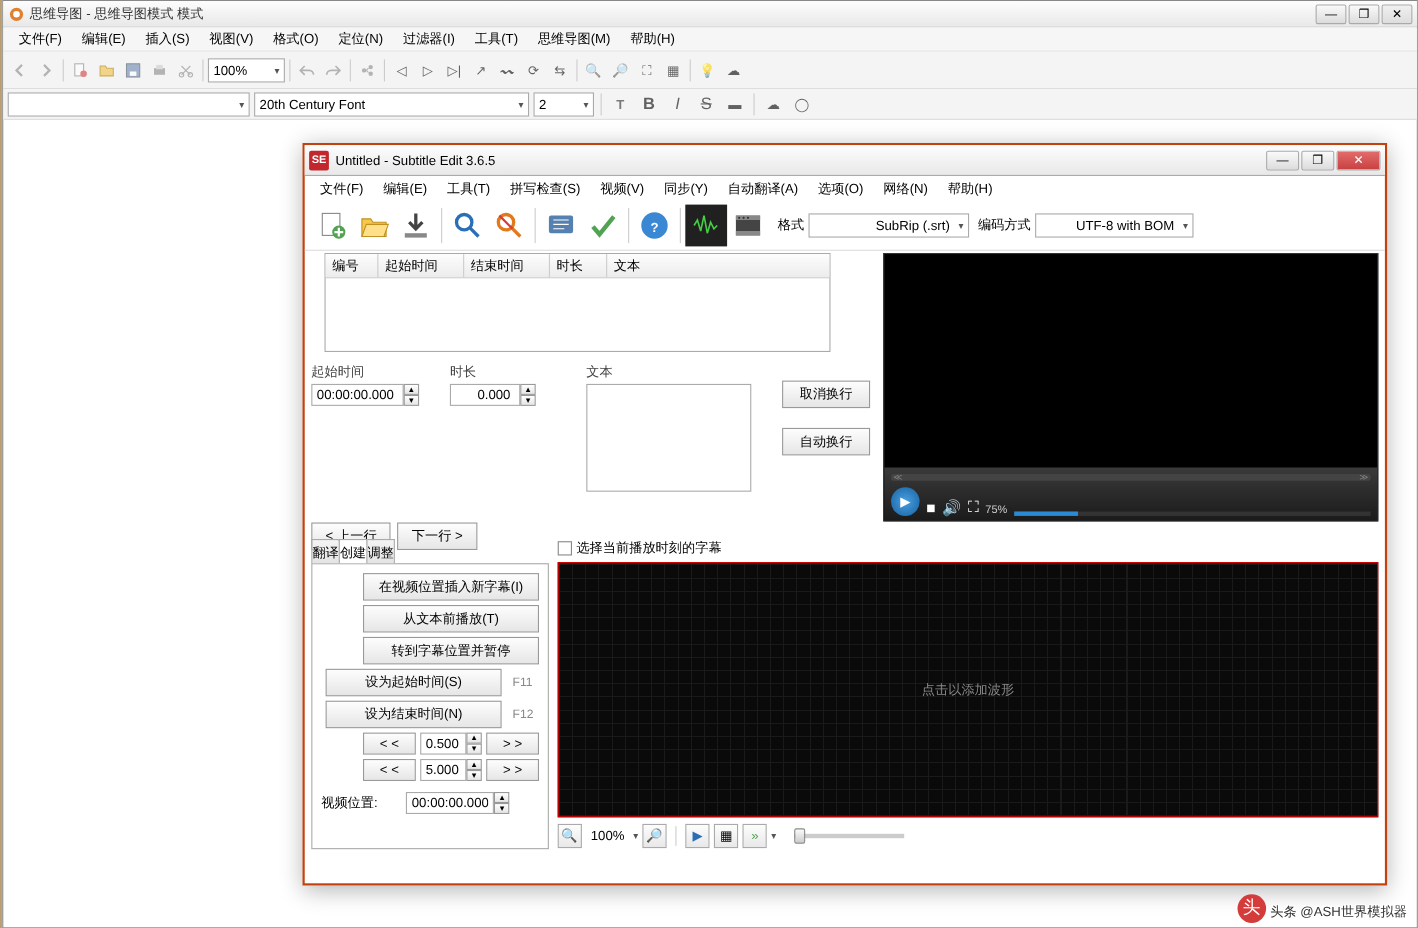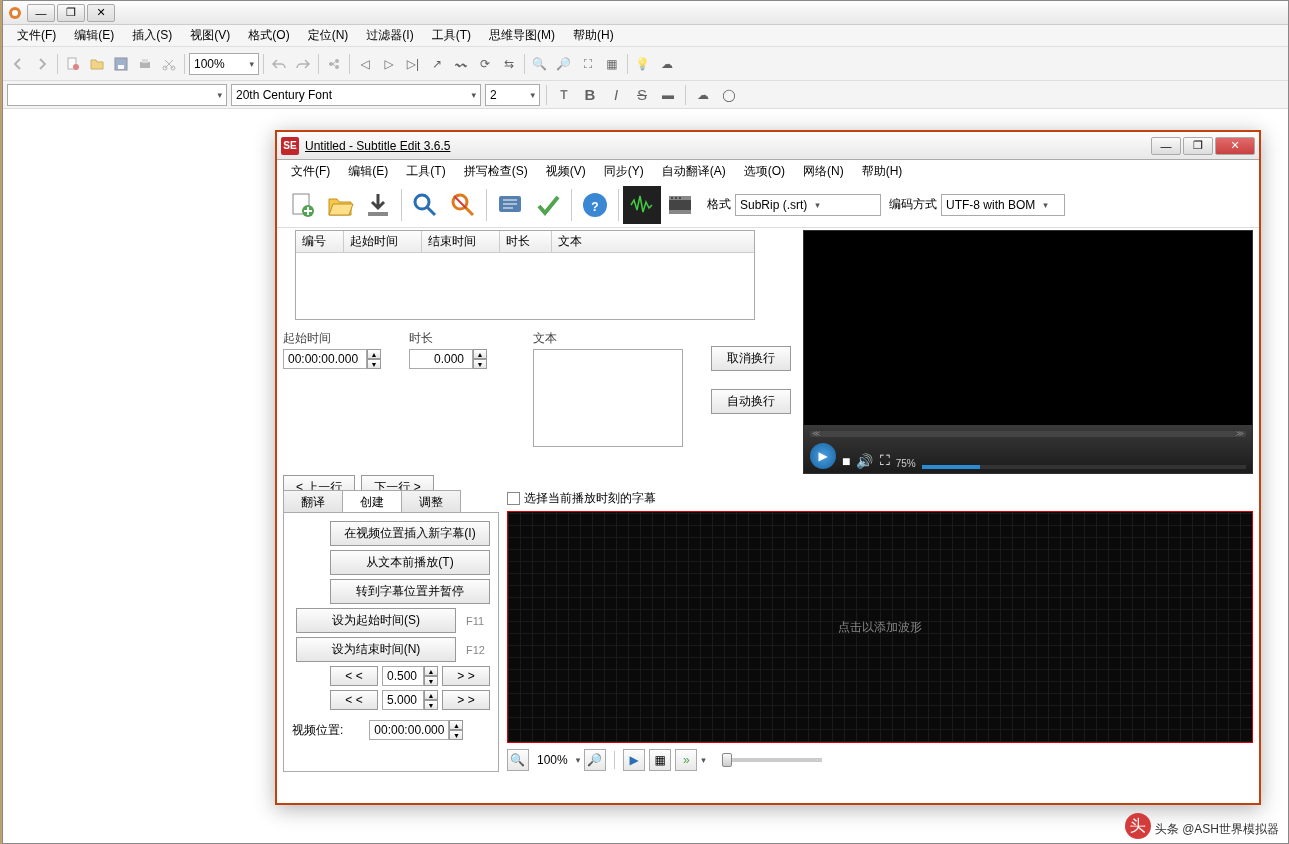--- a/index.html
+++ b/index.html
@@ -25,33 +25,33 @@
 .zoom-combo::after { content: "▾"; font-size: 9px; color: #555; }
 
 .outer-fontbar { height: 28px; background: #f4f4f4; display: flex; align-items: center; padding: 0 4px; gap: 4px; border-bottom: 1px solid #ddd; }
 .font-combo { height: 22px; border: 1px solid #aaa; background: #fff; display: flex; align-items: center; padding: 0 4px; justify-content: space-between; }
 .font-combo::after { content: "▾"; font-size: 9px; color: #555; }
 
 
 .sub-window { position: absolute; left: 275px; top: 130px; width: 986px; height: 675px; background: #fff; border: 2px solid #c2410c; box-shadow: 0 4px 20px rgba(0,0,0,0.3); }
 .sub-titlebar { height: 28px; background: linear-gradient(#fdfdfd,#e8e8e8); display: flex; align-items: center; padding: 0 4px; border-bottom: 1px solid #aaa; }
 .sub-icon { width: 18px; height: 18px; background: #c1272d; color: #fff; display: flex; align-items: center; justify-content: center; font-weight: bold; font-size: 10px; border-radius: 2px; margin-right: 6px; }
-.sub-titlebar .title { flex: 1; text-decoration: underline; }
+.sub-titlebar .title { flex: 1; }
 .sub-titlebar .win-btn.close { background: linear-gradient(#e26b6b,#c94141); color: #fff; width: 40px; }
 .sub-titlebar .win-btn { width: 30px; }
 
 .sub-menubar { height: 22px; display: flex; align-items: center; padding: 0 6px; gap: 2px; }
 .sub-menubar .menu-item { padding: 2px 8px; cursor: pointer; }
 
 .sub-toolbar { height: 46px; display: flex; align-items: center; padding: 0 6px; gap: 0px; border-bottom: 1px solid #ddd; }
 .big-tbbtn { width: 38px; height: 38px; display: flex; align-items: center; justify-content: center; cursor: pointer; border: 1px solid transparent; }
 .big-tbbtn svg { width: 30px; height: 30px; }
 .sub-toolbar .sep { width: 1px; height: 32px; background: #ccc; margin: 0 4px; }
 .sub-toolbar .lbl { margin: 0 4px 0 8px; }
-.sub-toolbar .combo { height: 22px; border: 1px solid #aaa; background: #fff; display: flex; align-items: center; padding: 0 4px; justify-content: flex-start; }
+.sub-toolbar .combo { height: 22px; border: 1px solid #aaa; background: #fff; display: flex; align-items: center; padding: 0 4px; justify-content: flex-end; }
 .sub-toolbar .combo::after { content: "▾"; font-size: 9px; color: #555; margin-left: 8px; }
 
 .sub-body { position: absolute; top: 98px; left: 6px; right: 6px; bottom: 6px; }
 
 
 .list-panel { position: absolute; left: 12px; top: 0; width: 460px; height: 90px; border: 1px solid #aaa; background: #fff; }
 .list-header { display: flex; background: linear-gradient(#fdfdfd,#ececec); border-bottom: 1px solid #ccc; height: 22px; }
 .list-header .col { border-right: 1px solid #ccc; padding: 2px 6px; }
 
 
@@ -71,21 +71,21 @@
 .play-btn { width:26px; height:26px; border-radius:50%; background: radial-gradient(#4aa0e0,#1560a0); display:flex; align-items:center; justify-content:center; color:#fff; cursor:pointer; }
 .vc-icon { color:#fff; font-size:14px; cursor:pointer; }
 .vc-pct { color:#ccc; font-size:10px; }
 .vc-bar { flex:1; height:4px; background:#333; position:relative; }
 .vc-bar-fill { position:absolute; left:0; top:0; bottom:0; background:#2a8ad4; }
 
 
 .bottom-area { position:absolute; left:0; right:0; top: 260px; bottom: 0; }
 .tab-pane { position:absolute; left:0; top:0; width: 216px; bottom: 0; }
 .tabs { display:flex; height:22px; }
-.tab { padding:3px 17px; border:1px solid #aaa; border-bottom:none; background:linear-gradient(#f4f4f4,#e4e4e4); cursor:pointer; margin-right:-1px; }
+.tab { padding:3px 0; border:1px solid #aaa; border-bottom:none; background:linear-gradient(#f4f4f4,#e4e4e4); cursor:pointer; margin-right:-1px; }
 .tab.active { background:#fff; position:relative; z-index:2; }
 .tab-content { border:1px solid #aaa; background:#fff; padding:8px; height:260px; display:flex; flex-direction:column; gap:4px; align-items:flex-end; }
 .tab-content .btn { width: 160px; }
 .shortcut { color:#888; font-size:11px; margin-left:6px; width:24px; display:inline-block; }
 .row-inline { display:flex; align-items:center; gap:4px; }
 .small-btn { background: linear-gradient(#fdfdfd,#e6e6e6); border: 1px solid #999; padding: 2px 8px; cursor: pointer; width:48px; text-align:center; }
 
 .wave-area { position:absolute; left: 224px; right:0; top:0; bottom:0; }
 .wave-check { display:flex; align-items:center; gap:4px; margin-bottom:4px; }
 .wave-panel { border:1px solid #d00; background: #0a0a0a; height: 232px; position:relative; background-image: repeating-linear-gradient(0deg,#1a1a1a 0,#1a1a1a 1px,transparent 1px,transparent 12px), repeating-linear-gradient(90deg,#1a1a1a 0,#1a1a1a 1px,transparent 1px,transparent 12px); display:flex; align-items:center; justify-content:center; color:#888; }
@@ -104,20 +104,21 @@
 <body>
 
 <div class="outer-window">
   <div class="outer-titlebar">
     <span class="icon">
       <svg viewBox="0 0 16 16">
           <circle cx="8" cy="8" r="6" fill="#e08030"></circle>
           <circle cx="8" cy="8" r="3" fill="#fff"></circle>
         </svg>
     </span>
+    <span class="title">思维导图 - 思维导图模式 模式</span>
     <div class="win-controls">
       <div class="win-btn">—</div>
       <div class="win-btn">❐</div>
       <div class="win-btn close">✕</div>
     </div>
   </div>
 
   <div class="outer-menubar">
     <span class="menu-item">文件(F)</span>
     <span class="menu-item">编辑(E)</span>
@@ -328,21 +329,21 @@
           <circle cx="7" cy="8" r="1" fill="#333"></circle>
           <circle cx="11" cy="8" r="1" fill="#333"></circle>
           <circle cx="15" cy="8" r="1" fill="#333"></circle>
         </svg>
       </div>
     <span class="lbl">格式</span>
     <div class="combo" style="width:146px">
         <span>SubRip (.srt)</span>
       </div>
     <span class="lbl">编码方式</span>
-    <div class="combo" style="width:124px">
+    <div class="combo" style="width:144px">
         <span>UTF-8 with BOM</span>
       </div>
   </div>
 
   <div class="sub-body">
 
     <div class="list-panel">
       <div class="list-header">
         <div class="col" style="width:48px">编号</div>
         <div class="col" style="width:78px">起始时间</div>

